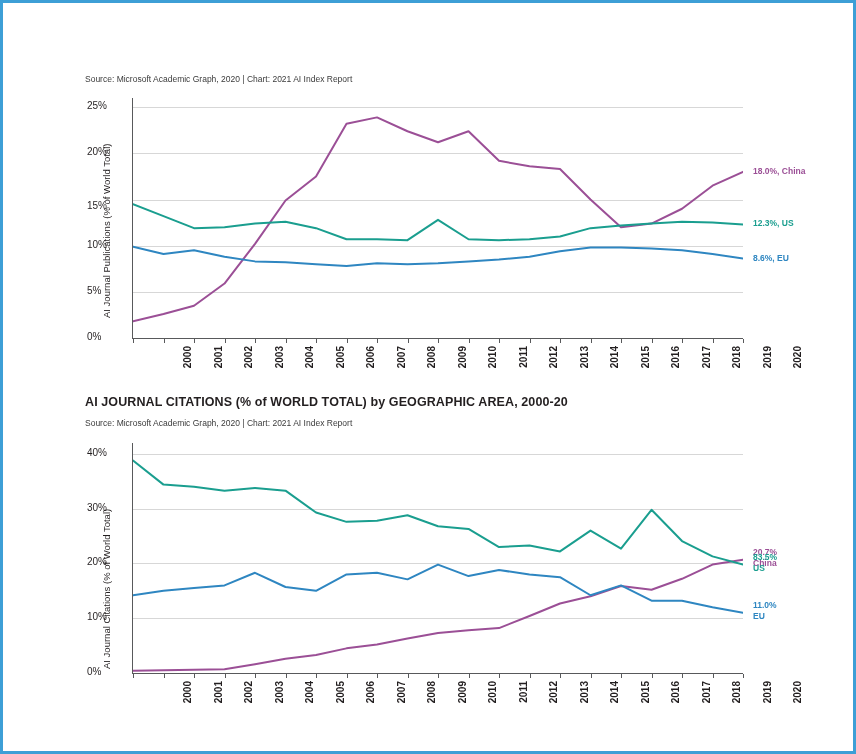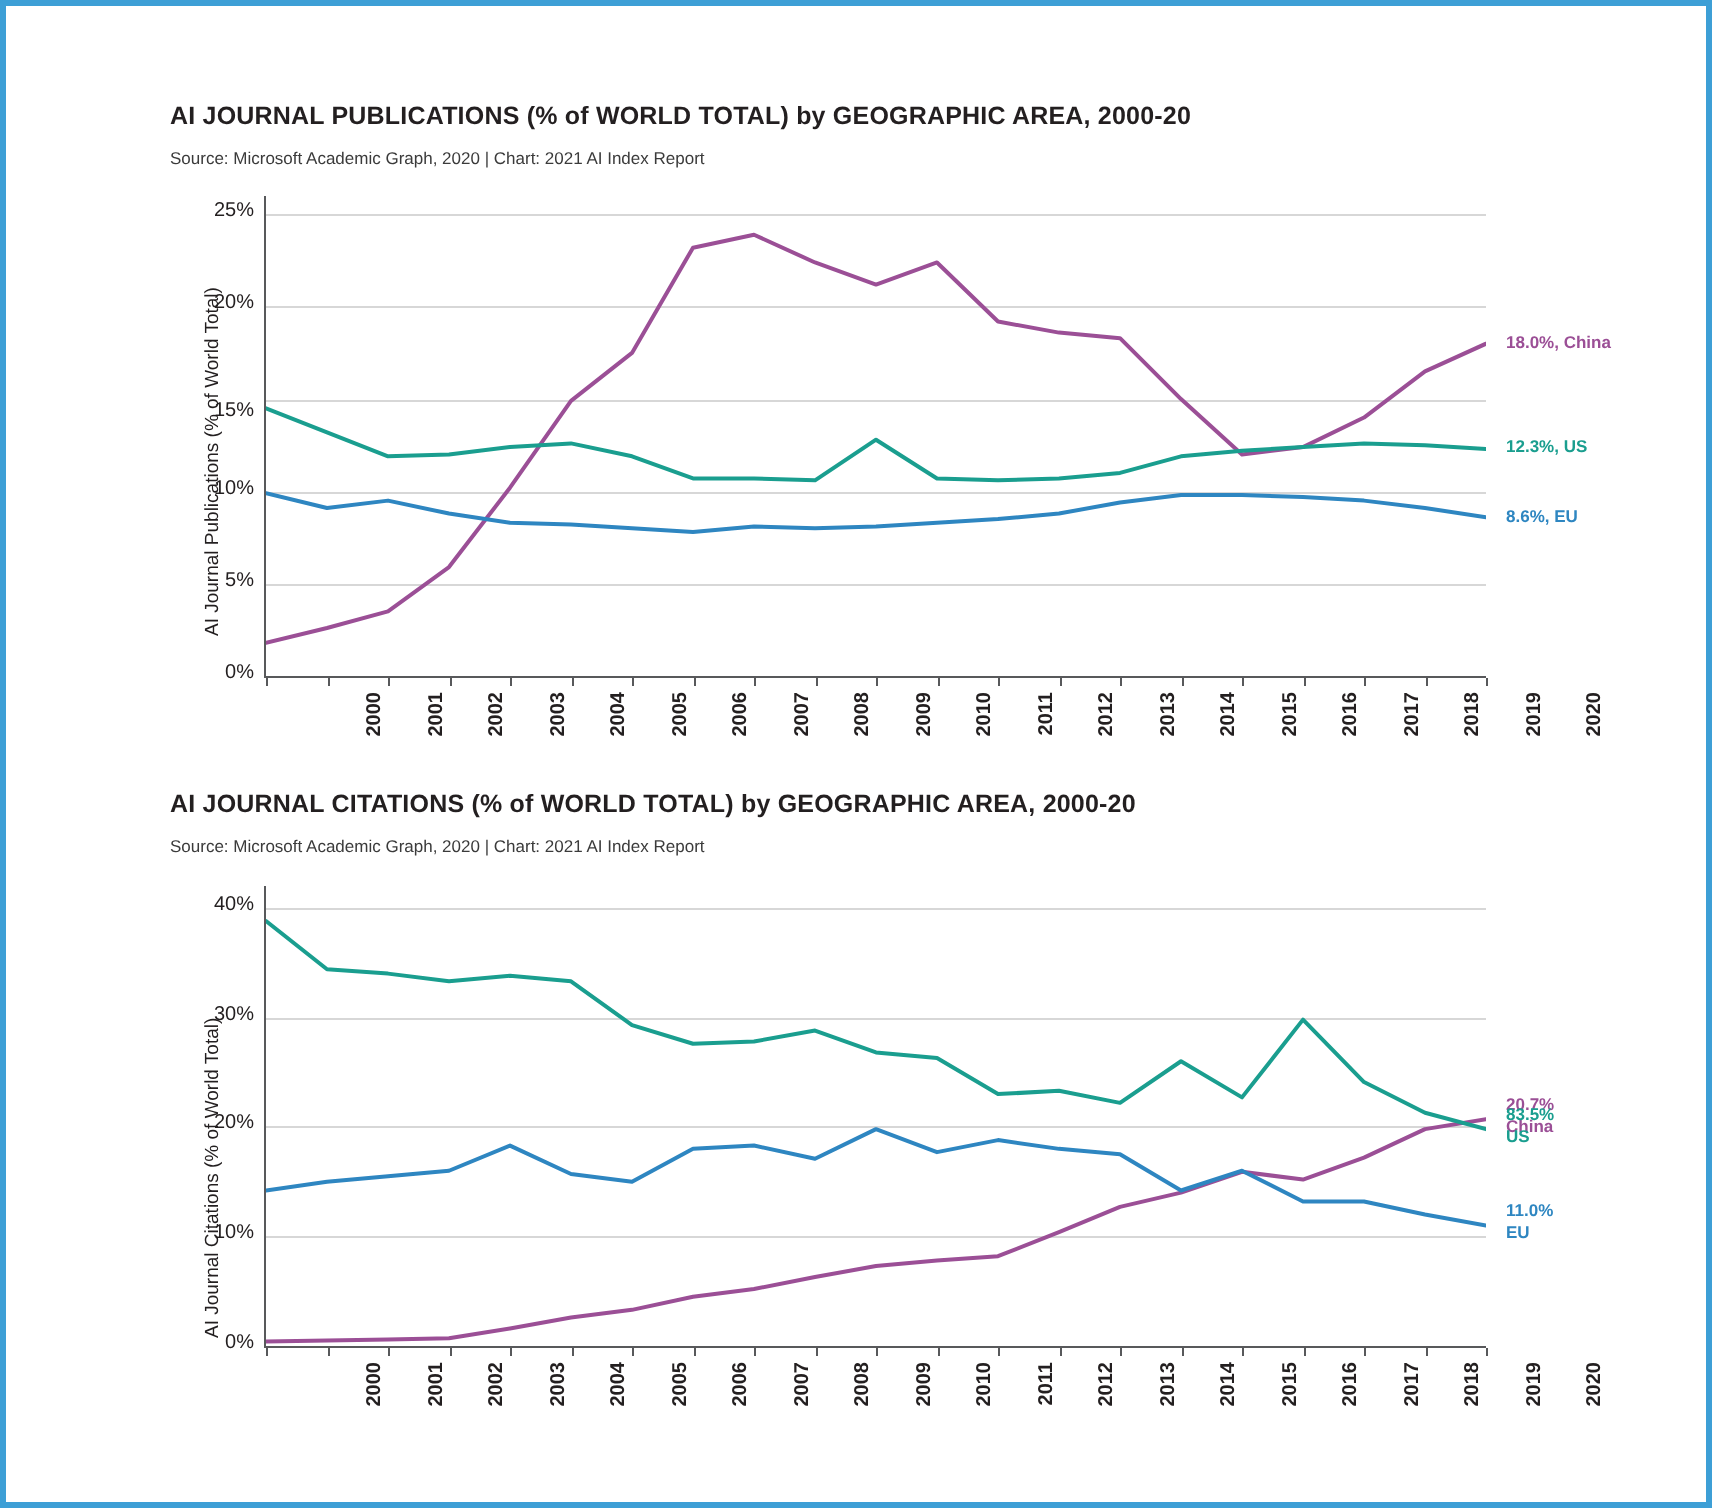--- a/index.html
+++ b/index.html
@@ -52,21 +52,20 @@
     font-size: 9.5px;
     color: #231f20;
     transform-origin: 0 0;
     transform: rotate(-90deg);
     white-space: nowrap;
   }
   .ytick {
     position: absolute;
     font-size: 10px;
     color: #231f20;
-    text-align: right;
     white-space: nowrap;
   }
   .xtick {
     position: absolute;
     font-size: 10px;
     font-weight: bold;
     color: #231f20;
     transform-origin: 100% 0;
     transform: rotate(-90deg);
     white-space: nowrap;
@@ -90,21 +89,20 @@
   }
   svg { display:block; }
   .plot-svg { position:absolute; left:0; top:0; }
 </style>
 </head>
 <body>
 
 <div id="page">
 
   <div id="block1" class="chart-block">
-    <div class="chart-title" style="left:82px; top:38px;">AI JOURNAL PUBLICATIONS (% of WORLD TOTAL) by GEOGRAPHIC AREA, 2000-20</div>
     <div class="chart-source" style="left:82px; top:61px;">Source: Microsoft Academic Graph, 2020 | Chart: 2021 AI Index Report</div>
     <div class="ylabel" style="left:98px; top:305px;">AI Journal Publications (% of World Total)</div>
     <div class="plot" id="plot1" style="left:130px; top:85px; width:610px; height:240px;">
         <div class="gridline" style="left: 0px; top: 240px; width: 610px;"></div>
         <div class="ytick" style="left: -46px; top: 233px; width: 40px;">0%</div>
         <div class="gridline" style="left: 0px; top: 193.846px; width: 610px;"></div>
         <div class="ytick" style="left: -46px; top: 186.846px; width: 40px;">5%</div>
         <div class="gridline" style="left: 0px; top: 147.692px; width: 610px;"></div>
         <div class="ytick" style="left: -46px; top: 140.692px; width: 40px;">10%</div>
         <div class="gridline" style="left: 0px; top: 101.538px; width: 610px;"></div>

